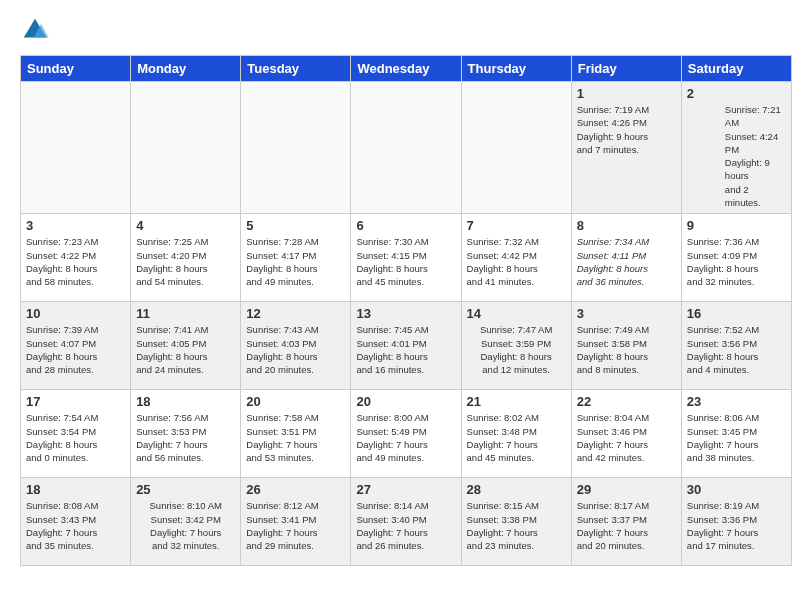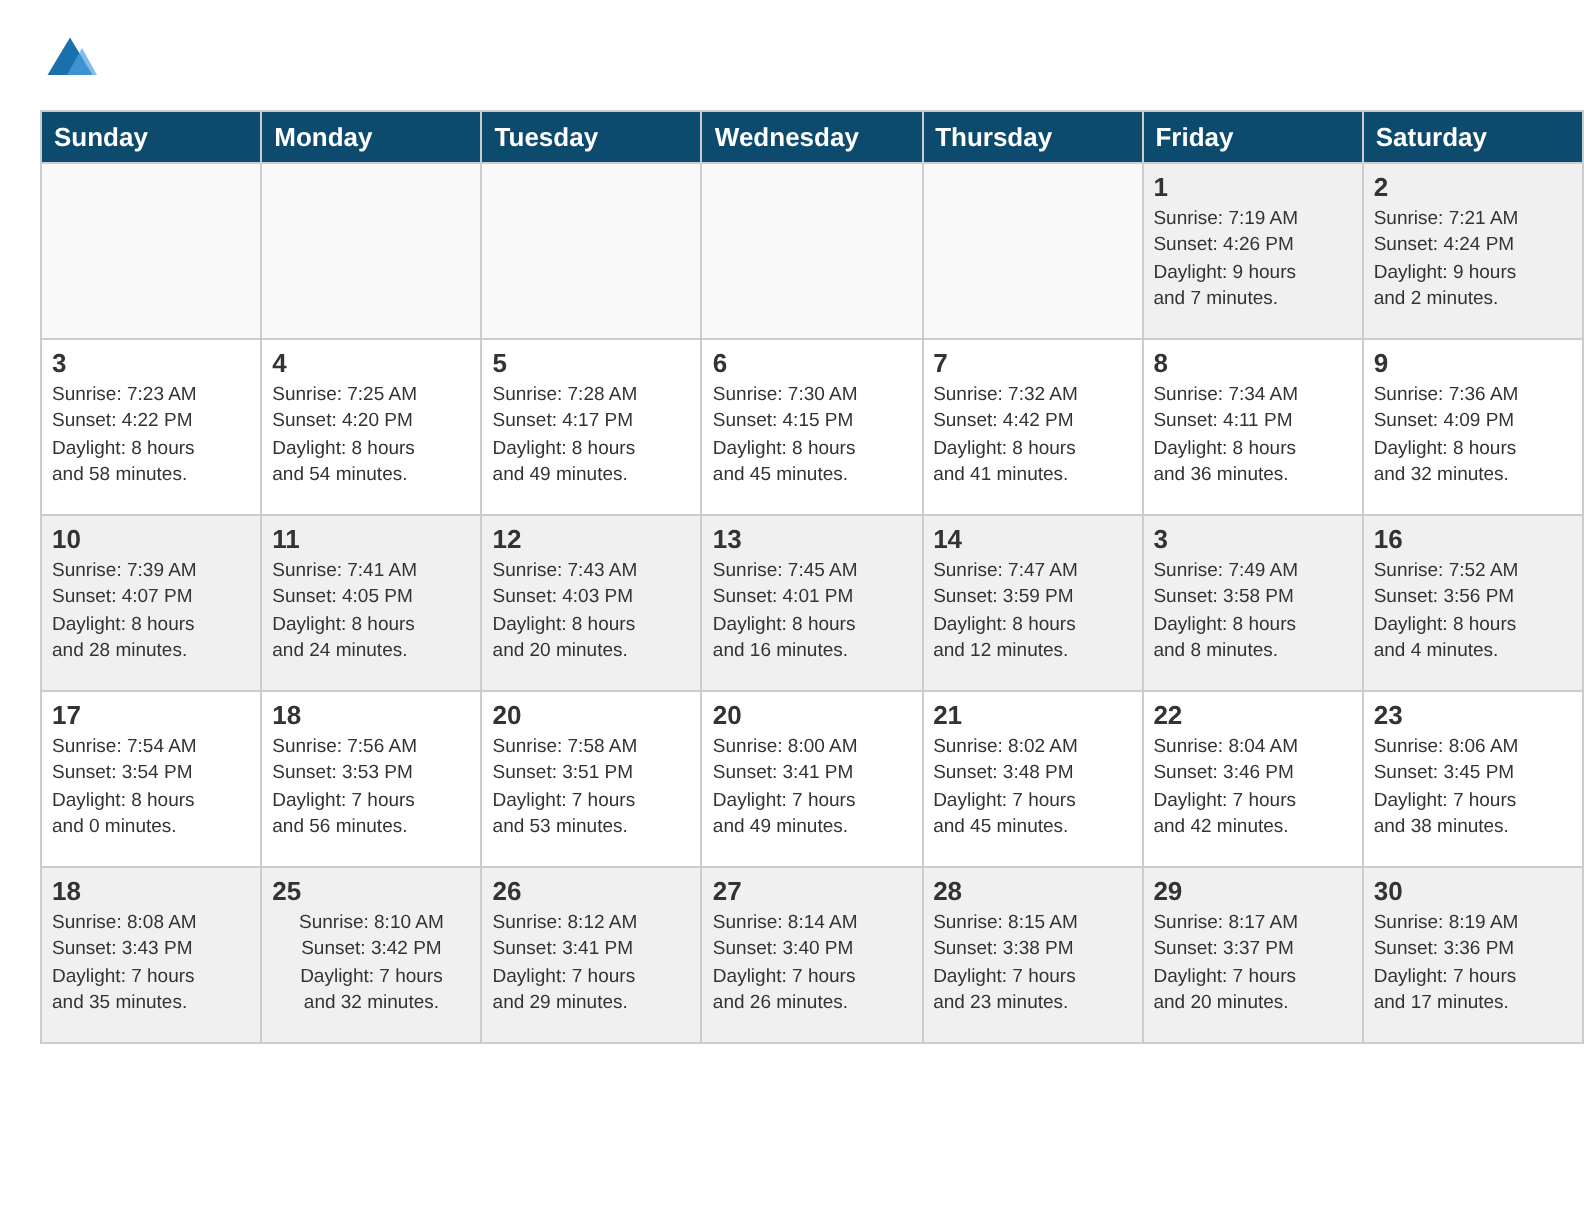--- a/index.html
+++ b/index.html
@@ -13,21 +13,21 @@
     .logo-blue { font-size: 18px; font-weight: bold; color: #1a6fad; }
     .logo-icon { width: 30px; height: 30px; margin-right: 5px; }
     
     .title-section { text-align: right; }
     .month-title { font-size: 36px; font-weight: 300; color: #333; }
     .location-title { font-size: 16px; color: #555; }
     
     .calendar { width: 100%; border-collapse: collapse; margin: 0 10px; }
     .calendar-wrapper { padding: 0 10px 10px 10px; }
     
-    .calendar th { background: #0c4a6e; color: #fff; text-align: left; padding: 5px 6px; font-size: 13px; border: 1px solid #ccc; }
+    .calendar th { background: #1d4ed8; color: #fff; text-align: left; padding: 5px 6px; font-size: 13px; border: 1px solid #ccc; }
     
     .calendar td { border: 1px solid #ccc; vertical-align: top; padding: 4px 5px; width: 14.28%; min-height: 80px; height: 88px; background: #fff; }
     
     .calendar td.empty { background: #f9f9f9; }
     .calendar td.shaded { background: #f0f0f0; }
     
     .day-num { font-size: 13px; font-weight: bold; color: #333; margin-bottom: 2px; }
     .day-info { font-size: 9.5px; color: #333; line-height: 1.4; }
   </style>
 </head>
@@ -72,21 +72,21 @@
           <td class="empty"></td>
           <td class="shaded">
             <div class="day-num">1</div>
             <div class="day-info" style="white-space: pre-line;">Sunrise: 7:19 AM
 Sunset: 4:26 PM
 Daylight: 9 hours
 and 7 minutes.</div>
           </td>
           <td class="shaded">
             <div class="day-num">2</div>
-            <div class="day-info" style="white-space: pre-line;">Sunrise: 7:21 AM
+            <div class="day-info" style="white-space: pre-line; margin-left: 38px;">Sunrise: 7:21 AM
 Sunset: 4:24 PM
 Daylight: 9 hours
 and 2 minutes.</div>
           </td>
         </tr>
         <tr>
           <td>
             <div class="day-num">3</div>
             <div class="day-info" style="white-space: pre-line;">Sunrise: 7:23 AM
 Sunset: 4:22 PM
@@ -116,21 +116,21 @@
           </td>
           <td>
             <div class="day-num">7</div>
             <div class="day-info" style="white-space: pre-line;">Sunrise: 7:32 AM
 Sunset: 4:42 PM
 Daylight: 8 hours
 and 41 minutes.</div>
           </td>
           <td>
             <div class="day-num">8</div>
-            <div class="day-info" style="white-space: pre-line;">Sunrise: 7:34 AM
+            <div class="day-info" style="white-space: pre-line; font-style: italic;">Sunrise: 7:34 AM
 Sunset: 4:11 PM
 Daylight: 8 hours
 and 36 minutes.</div>
           </td>
           <td>
             <div class="day-num">9</div>
             <div class="day-info" style="white-space: pre-line;">Sunrise: 7:36 AM
 Sunset: 4:09 PM
 Daylight: 8 hours
 and 32 minutes.</div>
@@ -160,21 +160,21 @@
           </td>
           <td class="shaded">
             <div class="day-num">13</div>
             <div class="day-info" style="white-space: pre-line;">Sunrise: 7:45 AM
 Sunset: 4:01 PM
 Daylight: 8 hours
 and 16 minutes.</div>
           </td>
           <td class="shaded">
             <div class="day-num">14</div>
-            <div class="day-info" style="white-space: pre-line;">Sunrise: 7:47 AM
+            <div class="day-info" style="white-space: pre-line; text-align: center;">Sunrise: 7:47 AM
 Sunset: 3:59 PM
 Daylight: 8 hours
 and 12 minutes.</div>
           </td>
           <td class="shaded">
             <div class="day-num">3</div>
             <div class="day-info" style="white-space: pre-line;">Sunrise: 7:49 AM
 Sunset: 3:58 PM
 Daylight: 8 hours
 and 8 minutes.</div>
@@ -205,21 +205,21 @@
           <td>
             <div class="day-num">20</div>
             <div class="day-info" style="white-space: pre-line;">Sunrise: 7:58 AM
 Sunset: 3:51 PM
 Daylight: 7 hours
 and 53 minutes.</div>
           </td>
           <td>
             <div class="day-num">20</div>
             <div class="day-info" style="white-space: pre-line;">Sunrise: 8:00 AM
-Sunset: 3:41 PM
+Sunset: 5:49 PM
 Daylight: 7 hours
 and 49 minutes.</div>
           </td>
           <td>
             <div class="day-num">21</div>
             <div class="day-info" style="white-space: pre-line;">Sunrise: 8:02 AM
 Sunset: 3:48 PM
 Daylight: 7 hours
 and 45 minutes.</div>
           </td>

